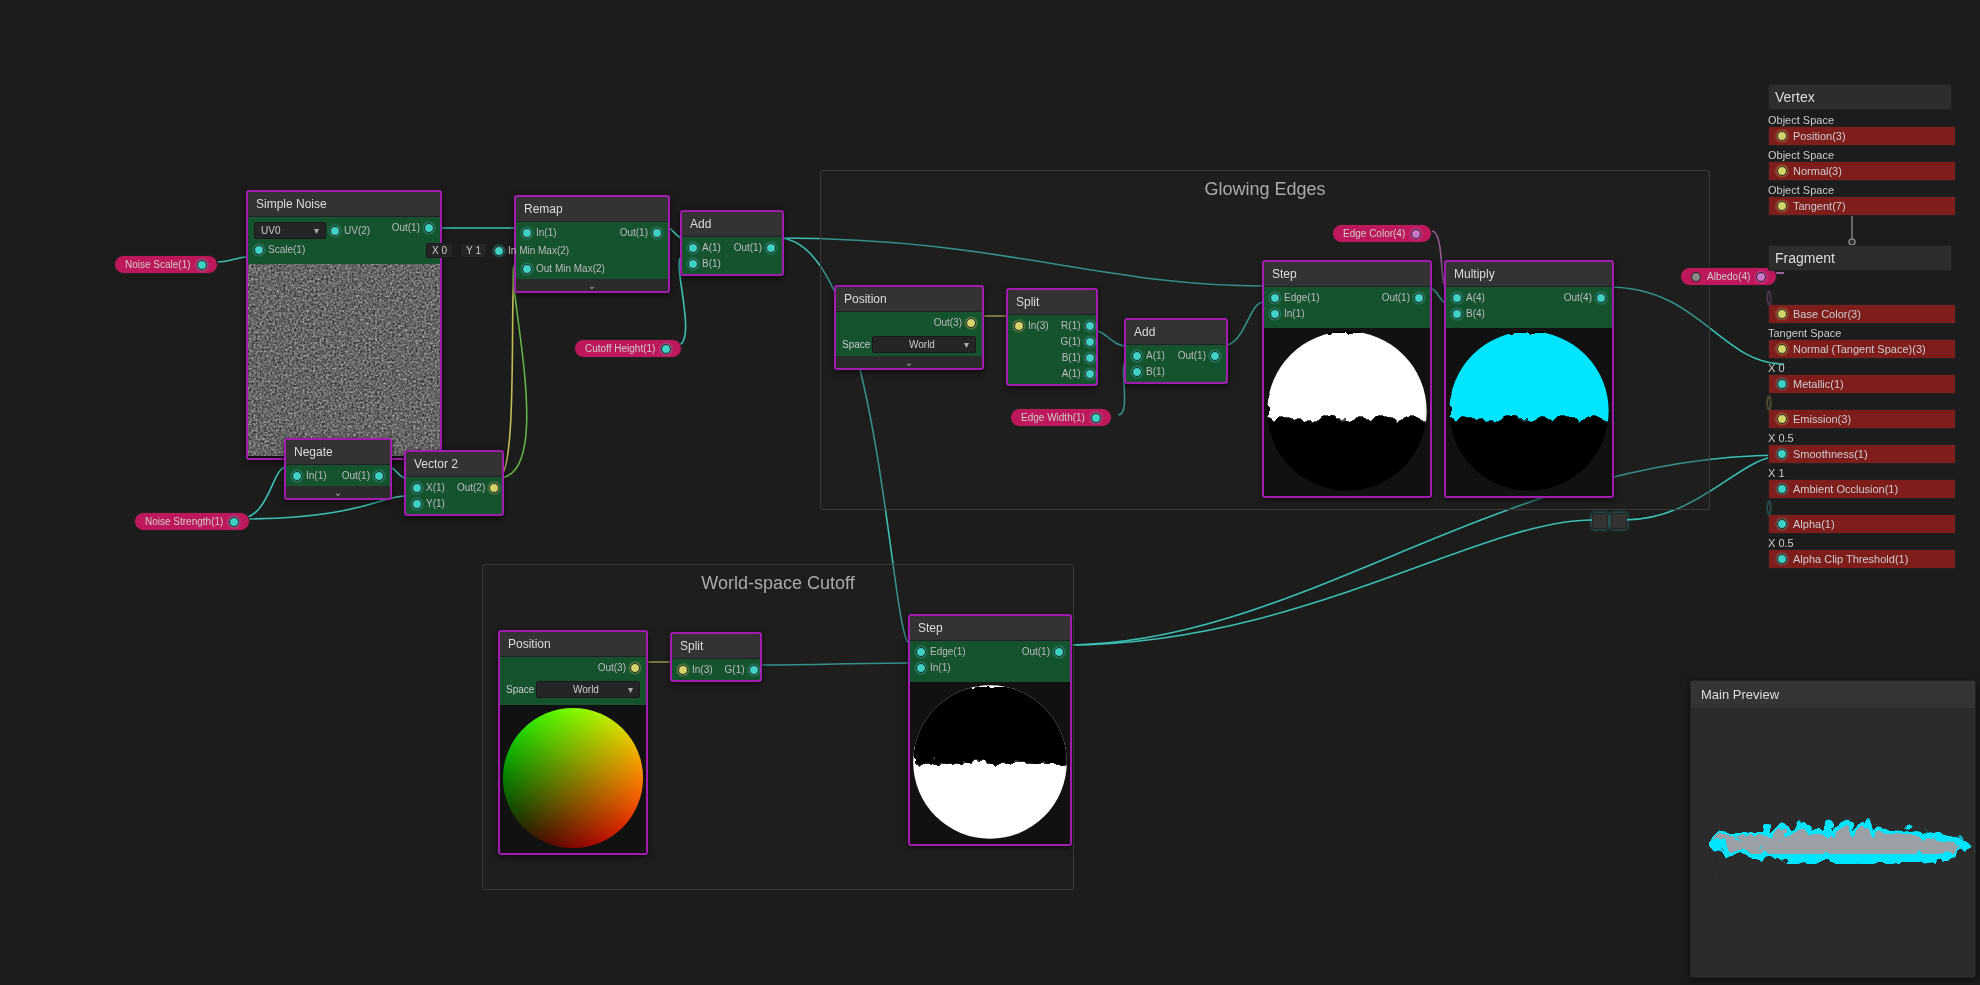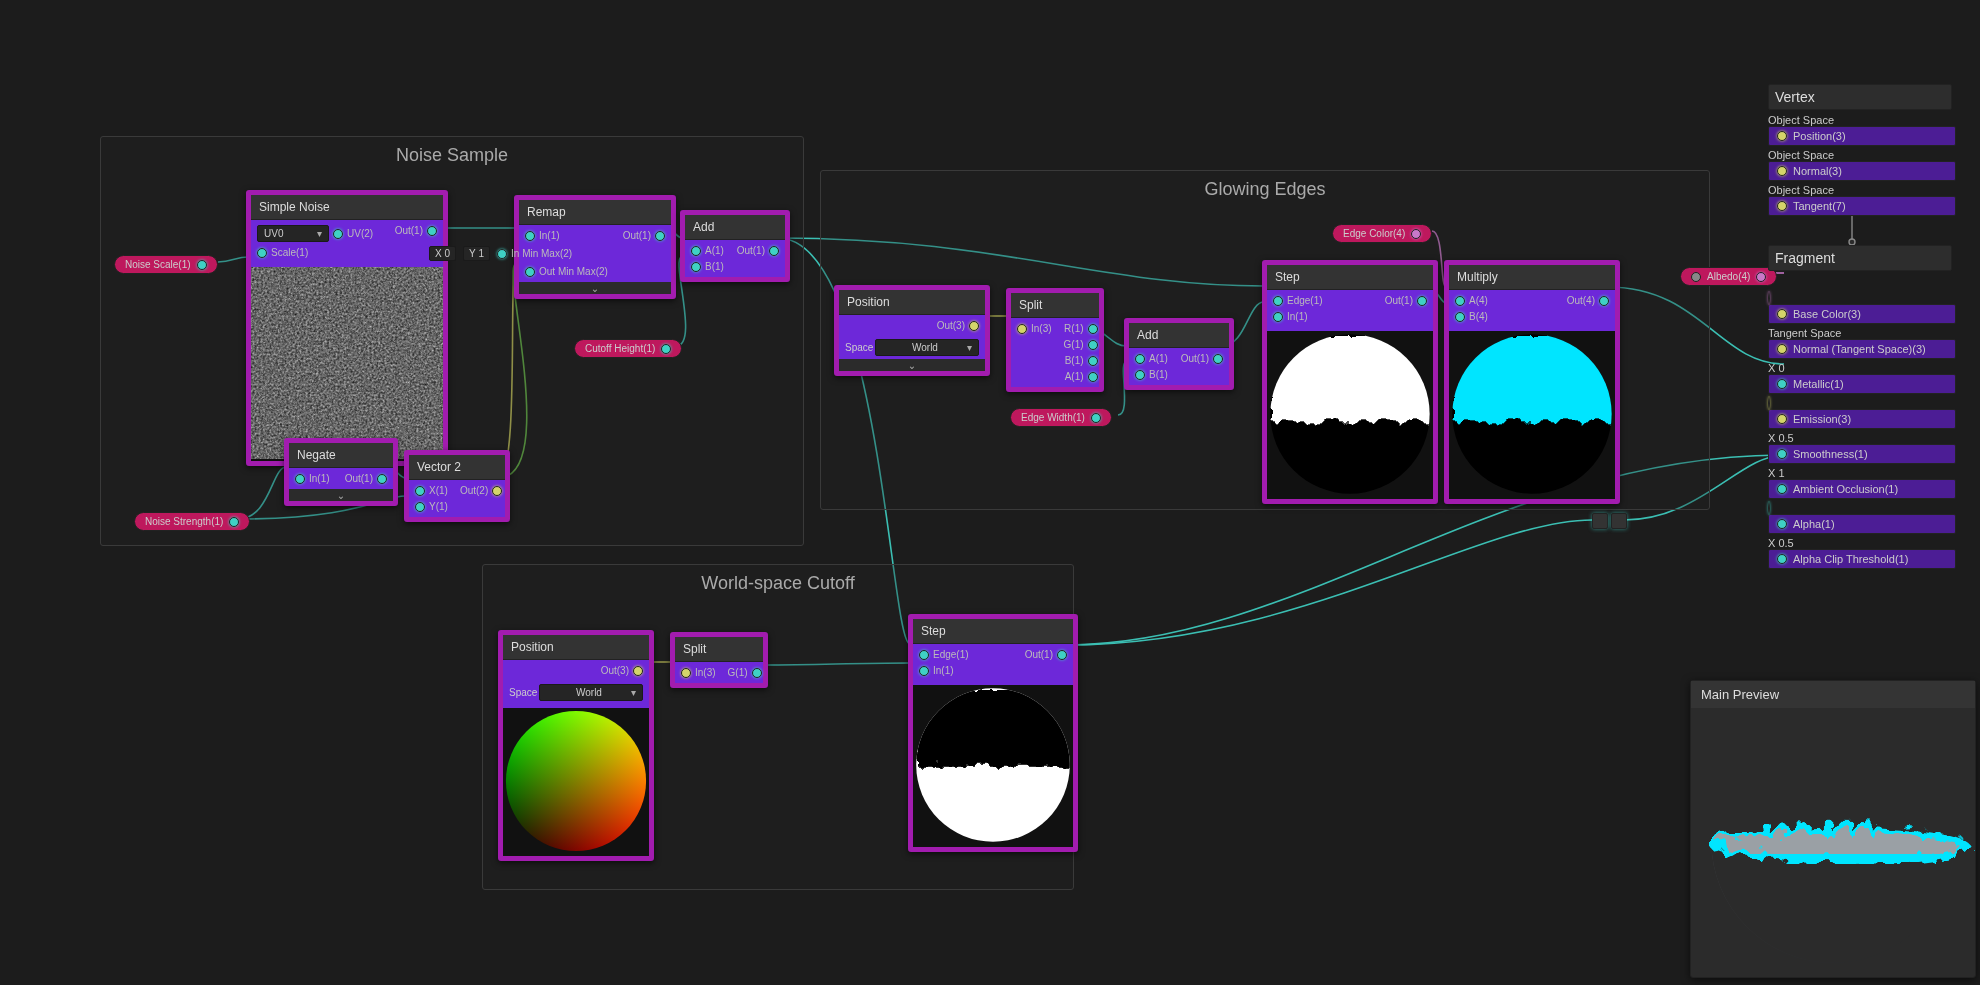--- a/index.html
+++ b/index.html
@@ -17,22 +17,22 @@
     background: rgba(36,36,36,0.3);
     border-radius: 3px;
   }
   .group-title {
     position: absolute; top: 8px; left: 0; width: 100%;
     text-align: center; font-size: 18px; color: #aaa;
     pointer-events: none;
   }
   .node {
     position: absolute;
-    background: #6d28d9;
-    border: 5px solid #a21caf;
+    background: #14532d;
+    border: 2px solid #a21caf;
     border-radius: 3px;
     box-shadow: 0 2px 6px rgba(0,0,0,0.6);
   }
   .node-title {
     background: #333;
     padding: 5px 8px;
     font-size: 12px;
     color: #ddd;
     border-bottom: 1px solid #222;
   }
@@ -70,21 +70,21 @@
   .node .dropdown.space { width: 60px; padding-left: 36px; }
   .preview { width: 100%; aspect-ratio: 1; background: #111; margin-top: 4px; }
   .collapse-bar { height: 12px; display: flex; align-items: center; justify-content: center; color: #aaa; background: #2b2b2b; font-size: 10px; cursor: pointer; }
   .collapse-bar::before { content: "⌄"; }
   .master {
     position: absolute; background: transparent;
   }
   .master-title { font-size: 14px; color: #ddd; padding: 4px 6px; }
   .master-row {
     display: flex; align-items: center; gap: 6px;
-    background: #4c1d95; border: 1px solid #222;
+    background: #7f1d1d; border: 1px solid #222;
     padding: 3px 8px; margin-bottom: 3px; font-size: 11px; width: 170px;
     border-radius: 2px;
   }
   .master .row-wrap { position: relative; }
   .main-preview {
     position: absolute; left: 1690px; top: 680px;
     width: 284px; height: 296px;
     background: #2b2b2b; border: 1px solid #222; border-radius: 3px;
     box-shadow: 0 2px 8px rgba(0,0,0,0.6);
   }
@@ -145,23 +145,20 @@
     <path d="M1768 273 C 1776 273 1778 273 1784 273"></path>
   </g>
 
   <g stroke="#888" stroke-width="1.4" fill="none">
     <path d="M1852 204 L 1852 242"></path>
     <circle cx="1852" cy="204" r="3" fill="#2b2b2b"></circle>
     <circle cx="1852" cy="242" r="3" fill="#2b2b2b"></circle>
   </g>
 </svg>
 
-<div class="group" style="left:100px;top:136px;width:702px;height:408px;">
-  <div class="group-title">Noise Sample</div>
-</div>
 <div class="group" style="left:820px;top:170px;width:888px;height:338px;">
   <div class="group-title">Glowing Edges</div>
 </div>
 <div class="group" style="left:482px;top:564px;width:590px;height:324px;">
   <div class="group-title">World-space Cutoff</div>
 </div>
 
 <div class="pill" style="left:114px;top:255px;">
   <span>Noise Scale(1)</span>
       <span class="dot"></span>

